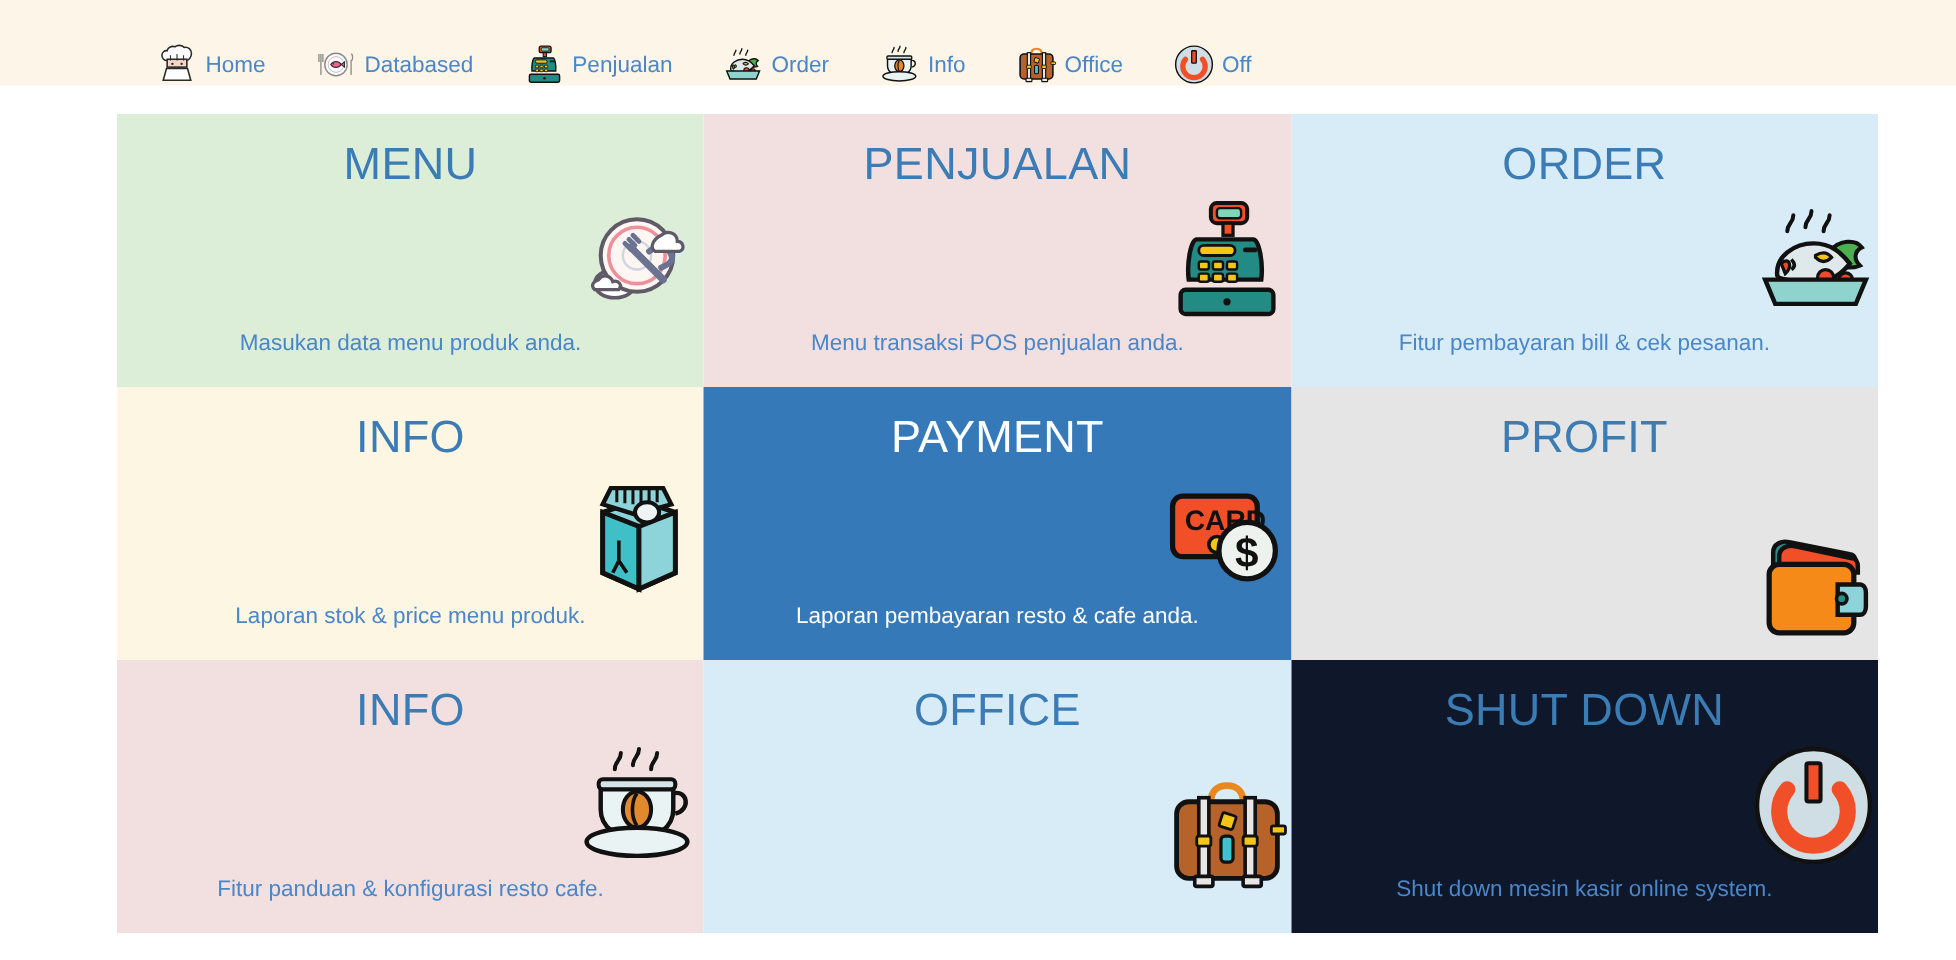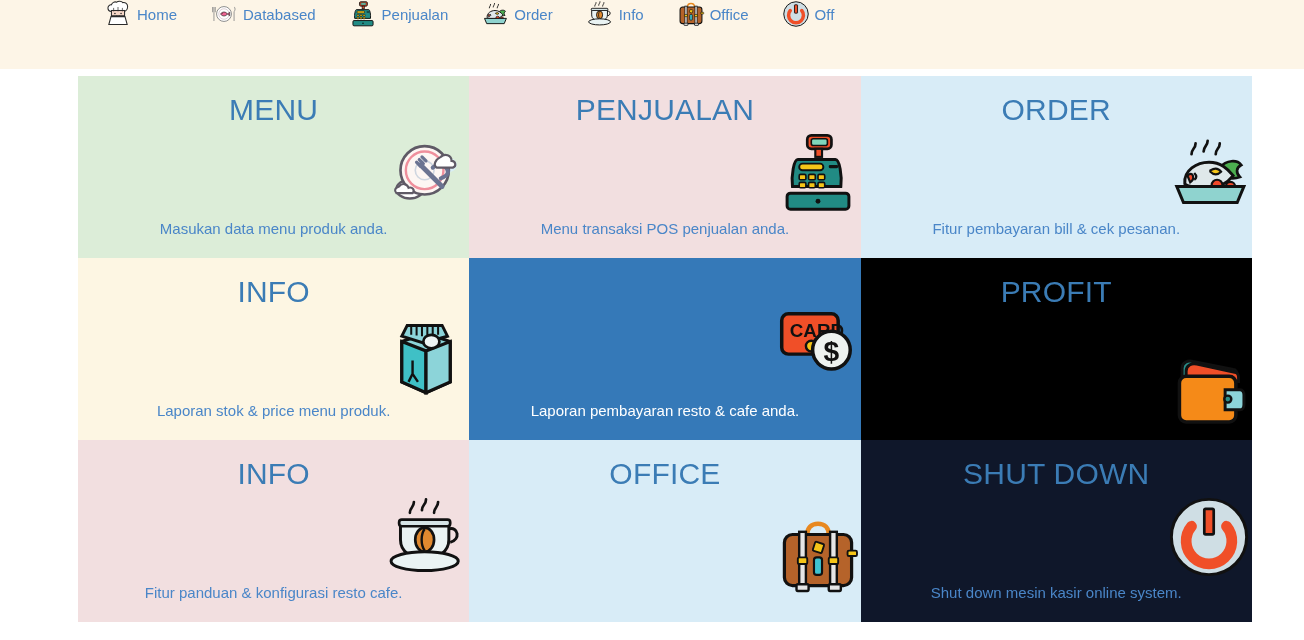--- a/index.html
+++ b/index.html
@@ -8,24 +8,24 @@
     padding: 0;
     width: 1304px;
     height: 640px;
     overflow: hidden;
     background: #ffffff;
     font-family: "Liberation Sans", sans-serif;
   }
 
   
   #topnav {
-    height: 69px;
+    height: 57px;
     background: #fdf5e7;
     display: flex;
-    align-items: flex-start;
+    align-items: flex-end;
     padding-left: 104px;
     box-sizing: border-box;
   }
   .nav-item {
     display: flex;
     align-items: center;
     margin-right: 33px;
     text-decoration: none;
     cursor: pointer;
     white-space: nowrap;
@@ -258,33 +258,34 @@
     <path d="M32 29l18-7v30l-18 8z" fill="#8cd4d9" stroke="#111" stroke-width="2.4"></path>
     <path d="M18 10l26 0 4 8-18 5-16-5z" fill="#8cd4d9" stroke="#111" stroke-width="2.2"></path>
     <path d="M21 10v7M25 10v7.5M29 10v8M33 10v8M37 10v7.5M41 10v7" stroke="#111" stroke-width="1.5"></path>
     <ellipse cx="36" cy="22" rx="6" ry="5" fill="#eef4f4" stroke="#111" stroke-width="2"></ellipse>
     <path d="M22 36v10l4 6M22 46l-3 6" stroke="#111" stroke-width="1.8" fill="none"></path>
   </svg>
       </div>
       <div class="tile-caption">Laporan stok &amp; price menu produk.</div>
     </div>
     <div class="tile active" style="background: rgb(53, 121, 184);">
+      <div class="tile-title">PAYMENT</div>
       <div class="tile-icon">
         <svg viewBox="0 0 64 64" width="86" height="86">
     <rect x="5" y="14" width="42" height="30" rx="5" fill="#f04f28" stroke="#111" stroke-width="2.6"></rect>
     <text x="11" y="31" font-family="Liberation Sans, sans-serif" font-size="14" font-weight="bold" fill="#111">CARD</text>
     <circle cx="27" cy="38" r="4" fill="#f5c518" stroke="#111" stroke-width="1.8"></circle>
     <circle cx="33" cy="38" r="4" fill="#f5c518" stroke="#111" stroke-width="1.8"></circle>
     <circle cx="42" cy="41" r="14" fill="#eef2ef" stroke="#111" stroke-width="2.6"></circle>
     <text x="36" y="49" font-family="Liberation Sans, sans-serif" font-size="21" font-weight="bold" fill="#111">$</text>
   </svg>
       </div>
       <div class="tile-caption">Laporan pembayaran resto &amp; cafe anda.</div>
     </div>
-    <div class="tile" style="background: #000000; gap: 26px;">
+    <div class="tile" style="background: #e5e5e5; gap: 26px;">
       <div class="tile-title">PROFIT</div>
       <div class="tile-icon">
         <svg viewBox="0 0 64 64" width="86" height="86">
     <path d="M12 18c0-4 4-6 8-5l30 6c2 0 3 2 3 4v4H12z" fill="#2a8e88" stroke="#111" stroke-width="2.2"></path>
     <path d="M15 20c0-4 4-6 8-5l28 6c2 0 3 2 3 4v3H15z" fill="#f04f28" stroke="#111" stroke-width="2.2"></path>
     <rect x="10" y="24" width="42" height="34" rx="5" fill="#f58a18" stroke="#111" stroke-width="2.6"></rect>
     <path d="M44 34h11c2 0 3 2 3 4v7c0 2-1 4-3 4H44z" fill="#8cd4d9" stroke="#111" stroke-width="2.2"></path>
     <circle cx="46" cy="41" r="2.6" fill="#2a8e88" stroke="#111" stroke-width="1.8"></circle>
   </svg>
       </div>

